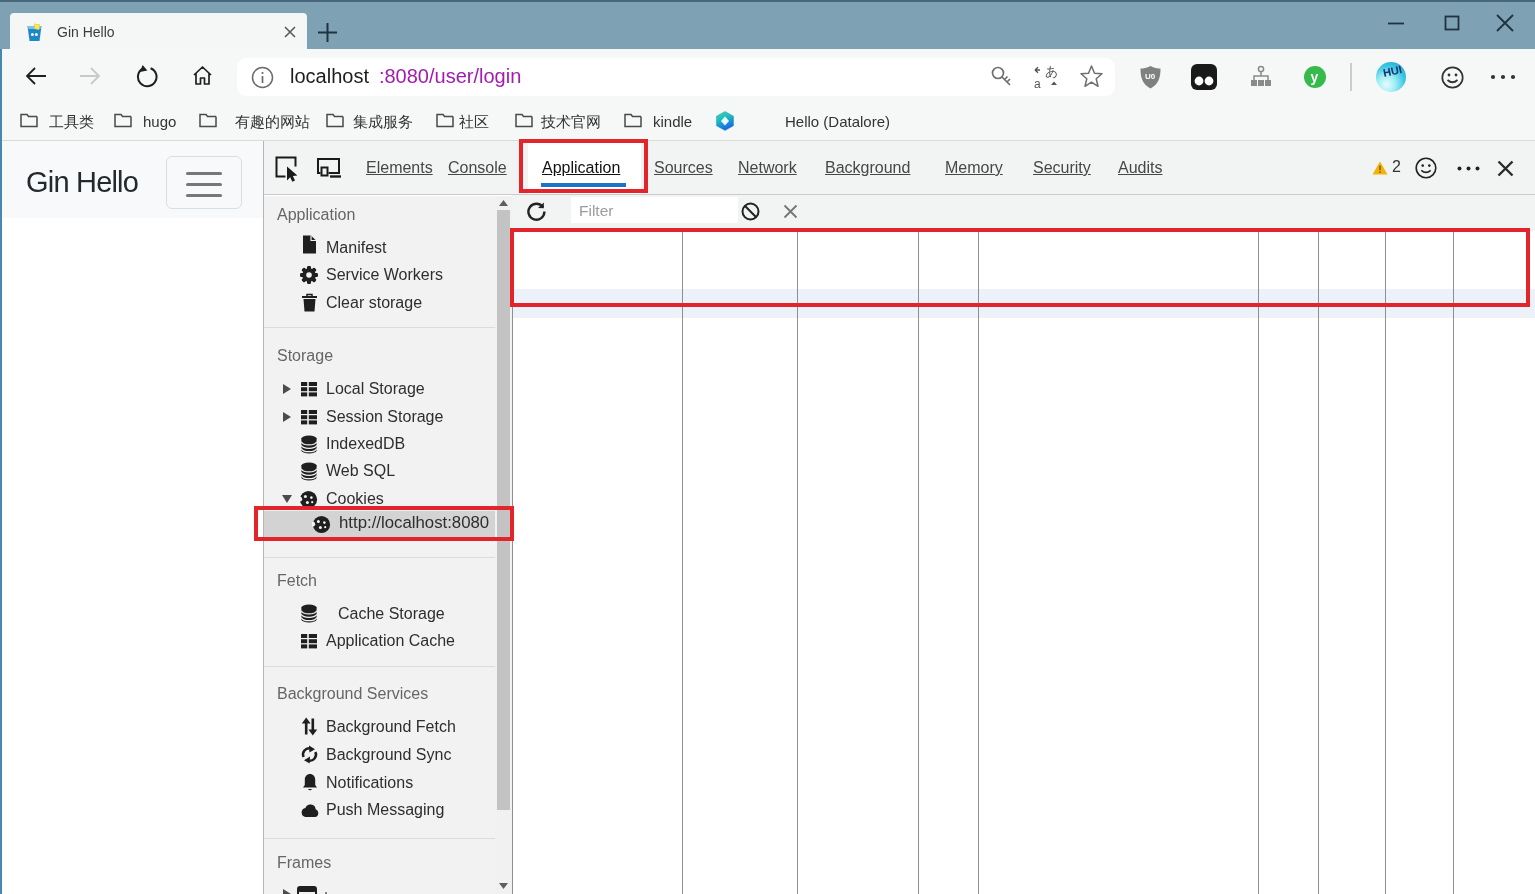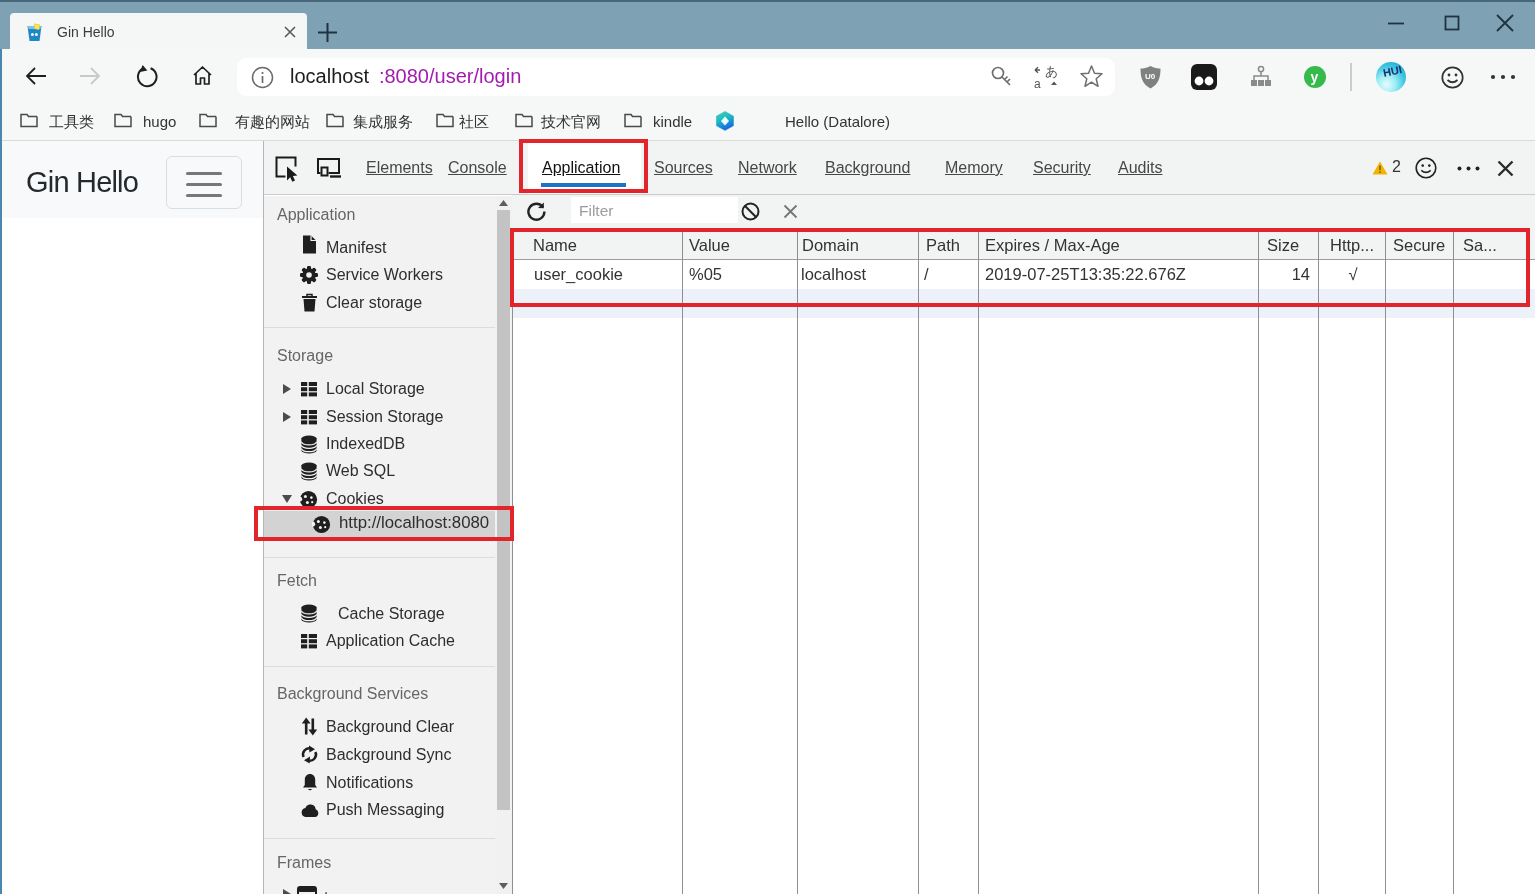--- a/index.html
+++ b/index.html
@@ -387,21 +387,21 @@
       </svg>
     <div class="sitem" style="top:436px;left:62px">Application Cache</div>
     <div class="sdiv" style="top:470px"></div>
     <div class="sechead" style="top:489px">Background Services</div>
     <svg class="sic" style="left:37px;top:521px" width="17" height="19" viewBox="0 0 17 19">
         <rect x="3.9" y="4.5" width="2.6" height="13" fill="#1f1f1f"></rect>
         <path d="M0.8 6.5 L9.6 6.5 L5.2 0.5 Z" fill="#1f1f1f"></path>
         <rect x="10.5" y="1.5" width="2.6" height="13" fill="#1f1f1f"></rect>
         <path d="M7.4 12.5 L16.2 12.5 L11.8 18.5 Z" fill="#1f1f1f"></path>
       </svg>
-    <div class="sitem" style="top:522px;left:62px">Background Clear</div>
+    <div class="sitem" style="top:522px;left:62px">Background Fetch</div>
     <svg class="sic" style="left:36px;top:549px" width="19" height="19" viewBox="0 0 19 19">
         <path d="M3.6 12 A6.2 6.2 0 0 1 10.6 3.4" stroke="#1f1f1f" stroke-width="2.5" fill="none"></path>
         <path d="M9.0 0.6 L15 4.2 L9.4 7.4 Z" fill="#1f1f1f"></path>
         <path d="M15.4 7 A6.2 6.2 0 0 1 8.4 15.6" stroke="#1f1f1f" stroke-width="2.5" fill="none"></path>
         <path d="M10.0 11.6 L4 15.2 L9.6 18.4 Z" fill="#1f1f1f"></path>
       </svg>
     <div class="sitem" style="top:550px;left:62px">Background Sync</div>
     <svg class="sic" style="left:38px;top:577px" width="16" height="19" viewBox="0 0 16 19">
         <path d="M8 1 C5 1 2.8 3.4 2.8 6.5 V12 L1 14.5 H15 L13.2 12 V6.5 C13.2 3.4 11 1 8 1 Z" fill="#1f1f1f"></path>
         <path d="M6 16 A2.2 2.2 0 0 0 10 16 Z" fill="#1f1f1f"></path>
@@ -440,40 +440,20 @@
       <div id="filterinput">
           <span>Filter</span>
         </div>
       <svg style="position:absolute;left:229px;top:7px" width="19" height="19" viewBox="0 0 19 19">
           <circle cx="9.5" cy="9.5" r="8" stroke="#222" stroke-width="2" fill="none"></circle>
           <path d="M3.8 3.8 L15.2 15.2" stroke="#222" stroke-width="2" fill="none"></path>
         </svg>
       <svg style="position:absolute;left:271px;top:9px" width="15" height="15" viewBox="0 0 15 15">
           <path d="M1.5 1.5 L13.5 13.5 M13.5 1.5 L1.5 13.5" stroke="#757575" stroke-width="1.8" fill="none"></path>
         </svg>
-    </div>
-    <div id="thead">
-      <span class="tcell" style="left:21px">Name</span>
-      <span class="tcell" style="left:177px">Value</span>
-      <span class="tcell" style="left:290px">Domain</span>
-      <span class="tcell" style="left:414px">Path</span>
-      <span class="tcell" style="left:473px">Expires / Max-Age</span>
-      <span class="tcell" style="left:755px">Size</span>
-      <span class="tcell" style="left:818px">Http...</span>
-      <span class="tcell" style="left:881px">Secure</span>
-      <span class="tcell" style="left:951px">Sa...</span>
-    </div>
-    <div id="row1">
-      <span class="tcell" style="left:22px">user_cookie</span>
-      <span class="tcell" style="left:177px">%05</span>
-      <span class="tcell" style="left:289px">localhost</span>
-      <span class="tcell" style="left:412px">/</span>
-      <span class="tcell" style="left:473px">2019-07-25T13:35:22.676Z</span>
-      <span class="tcell" style="left:700px;width:98px;text-align:right">14</span>
-      <span class="tcell" style="left:811px;width:60px;text-align:center">√</span>
     </div>
     <div id="row2"></div>
     <div class="vline" style="left:0px"></div>
     <div class="vline" style="left:170px"></div>
     <div class="vline" style="left:285px"></div>
     <div class="vline" style="left:406px"></div>
     <div class="vline" style="left:466px"></div>
     <div class="vline" style="left:746px"></div>
     <div class="vline" style="left:806px"></div>
     <div class="vline" style="left:873px"></div>

